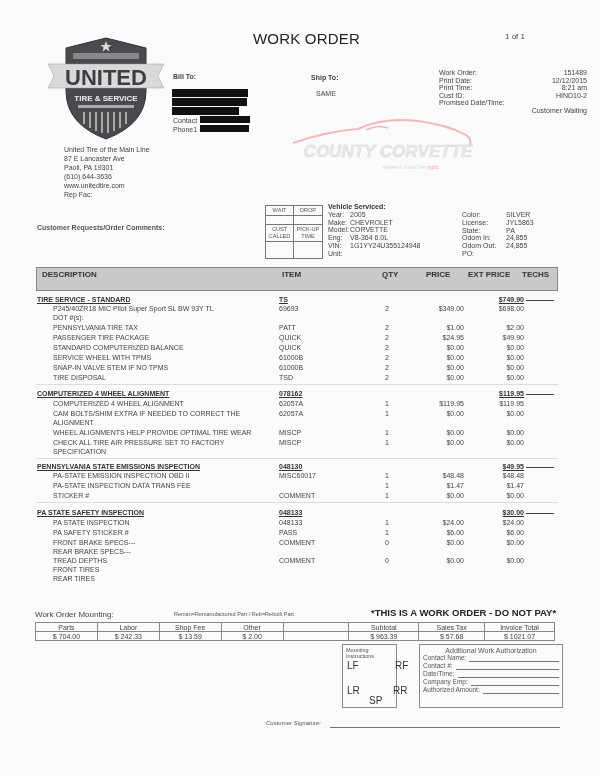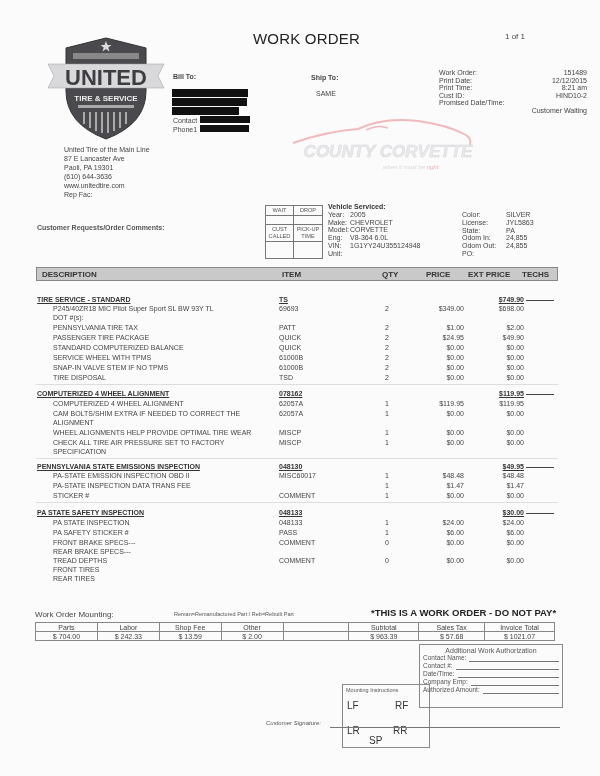--- a/index.html
+++ b/index.html
@@ -36,21 +36,21 @@
   .vehicle { left: 328px; top: 203px; font-size: 7px; line-height: 7.8px; color: #444; }
   .vehicle .hd { font-weight: bold; color: #333; }
   .vehicle .r { display: flex; }
   .vehicle .k { width: 18px; }
   .vehicle .v { margin-left: 4px; }
 
   .vehicle2 { left: 462px; top: 211px; font-size: 7px; line-height: 7.8px; color: #444; }
   .vehicle2 .r { display: flex; }
   .vehicle2 .k { width: 44px; }
 
-  .table-header { left: 36px; top: 267px; width: 522px; height: 14px; background: #c9c9c9; border: 1px solid #888; font-size: 8px; font-weight: bold; color: #333; }
+  .table-header { left: 36px; top: 267px; width: 522px; height: 24px; background: #c9c9c9; border: 1px solid #888; font-size: 8px; font-weight: bold; color: #333; }
   .table-header span { position: absolute; top: 2px; }
 
   .rows { left: 0; top: 0; width: 600px; font-size: 7px; color: #444; }
   .row { position: absolute; left: 0; width: 600px; height: 9px; line-height: 9px; }
   .row span { position: absolute; white-space: nowrap; }
   .c-desc { left: 53px; }
   .c-sec { left: 37px; font-weight: bold; text-decoration: underline; color: #333; }
   .c-item { left: 279px; }
   .c-item.u { text-decoration: underline; font-weight: bold; color: #333; }
   .c-qty { left: 382px; width: 10px; text-align: center; }
@@ -60,21 +60,21 @@
   .c-tech { left: 526px; top: 5px; width: 28px; border-top: 1px solid #444; height: 0; }
 
   .divider { position: absolute; left: 36px; width: 522px; border-top: 1px solid #ddd; }
 
   .summary-label { left: 35px; top: 610px; font-size: 8px; color: #444; }
   .reman { left: 174px; top: 611px; font-size: 5.5px; color: #555; }
   .donotpay { left: 371px; top: 607px; font-size: 9.5px; font-weight: bold; color: #222; }
   .summary-table { left: 35px; top: 622px; width: 520px; border-collapse: collapse; font-size: 7px; color: #444; }
   .summary-table td { border: 1px solid #888; height: 9px; text-align: center; padding: 0 2px; }
 
-  .mounting { left: 342px; top: 644px; width: 88px; height: 64px; border: 1px solid #888; font-size: 5.5px; color: #555; margin-top: 40px; }
+  .mounting { left: 342px; top: 644px; width: 55px; height: 64px; border: 1px solid #888; font-size: 5.5px; color: #555; }
   .mounting .mt { position: absolute; left: 3px; top: 2px; }
   .mounting .pos { position: absolute; font-size: 10px; color: #333; }
 
   .authbox { left: 419px; top: 644px; width: 144px; height: 64px; border: 1px solid #888; font-size: 6.5px; color: #555; }
   .authbox .at { text-align: center; font-size: 7px; margin-top: 2px; }
   .authbox .ln { display: flex; align-items: flex-end; padding: 0 3px; line-height: 8px; }
   .authbox .ln .line { flex: 1; border-bottom: 1px solid #777; margin-left: 3px; height: 6px; }
 
   .sig-label { left: 266px; top: 720px; font-size: 6px; color: #555; font-style: italic; }
   .sig-line { left: 330px; top: 727px; width: 230px; border-top: 1px solid #777; }

